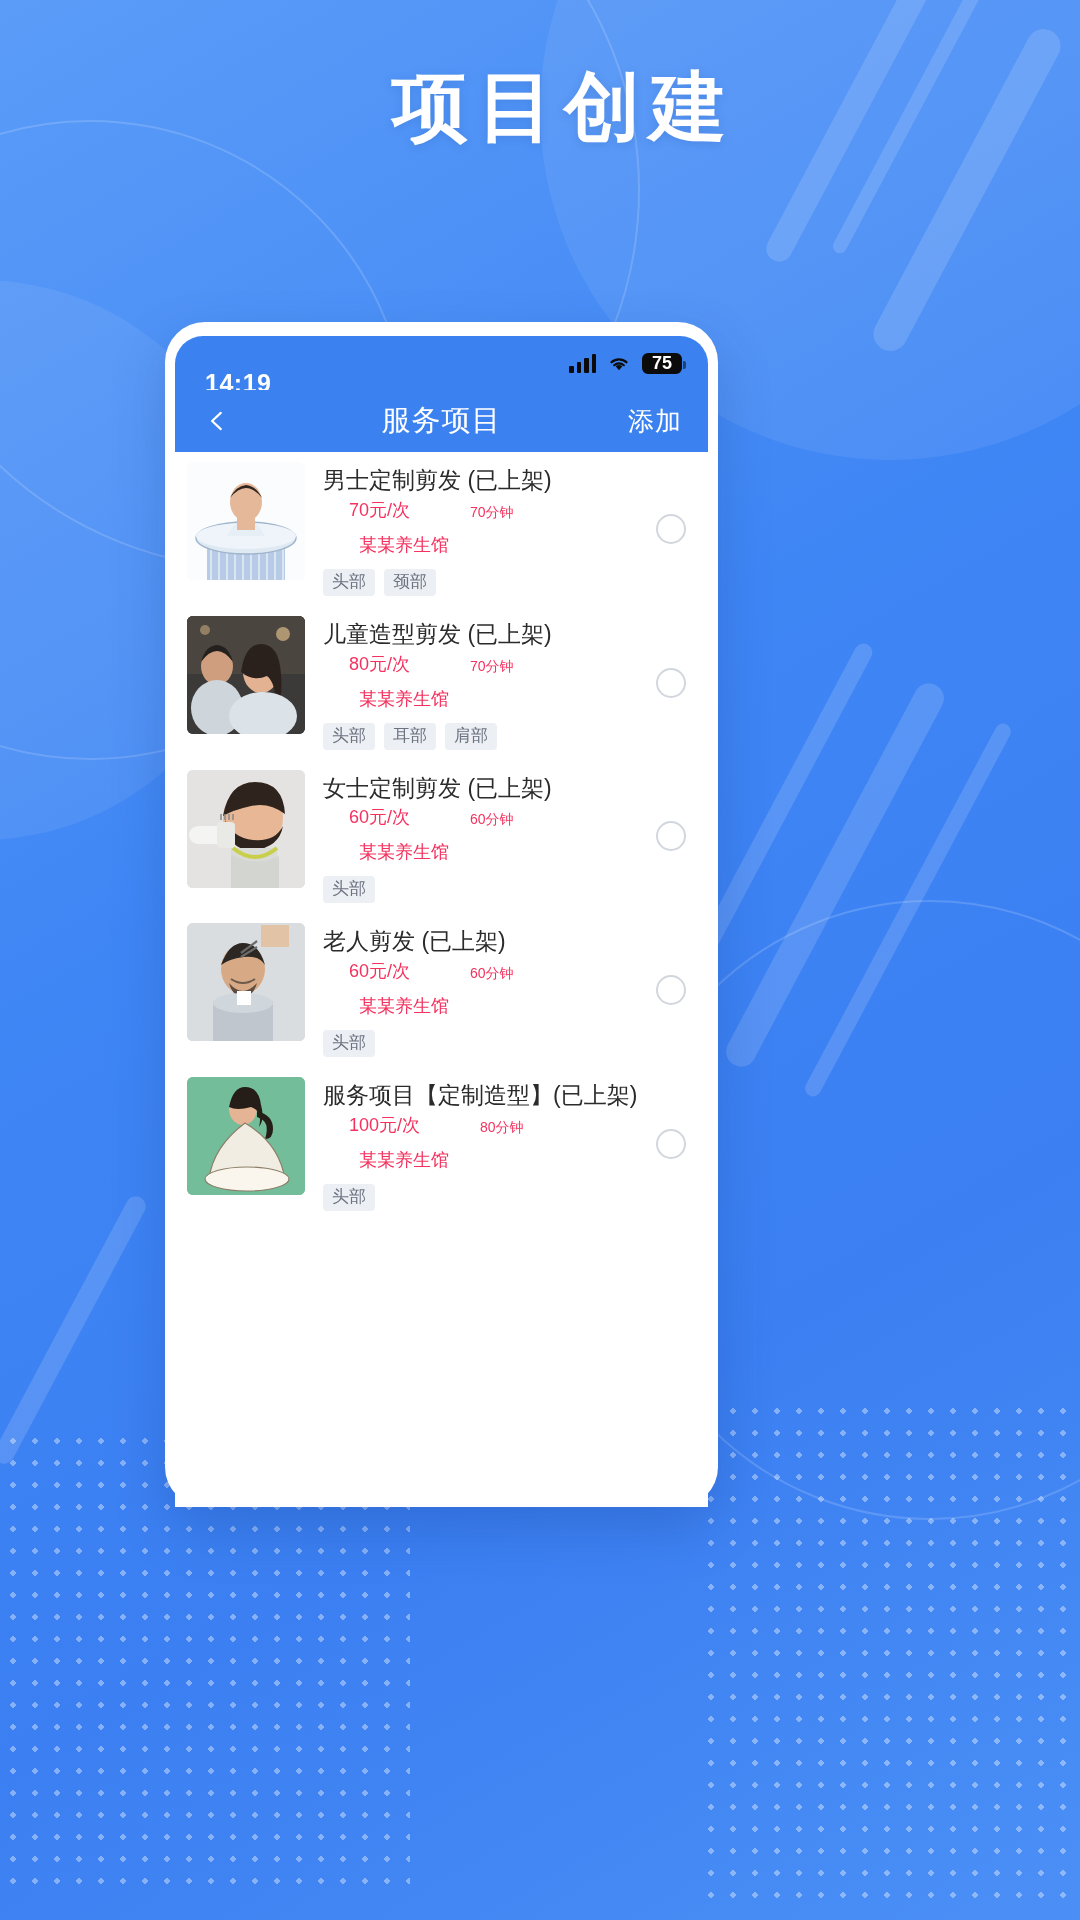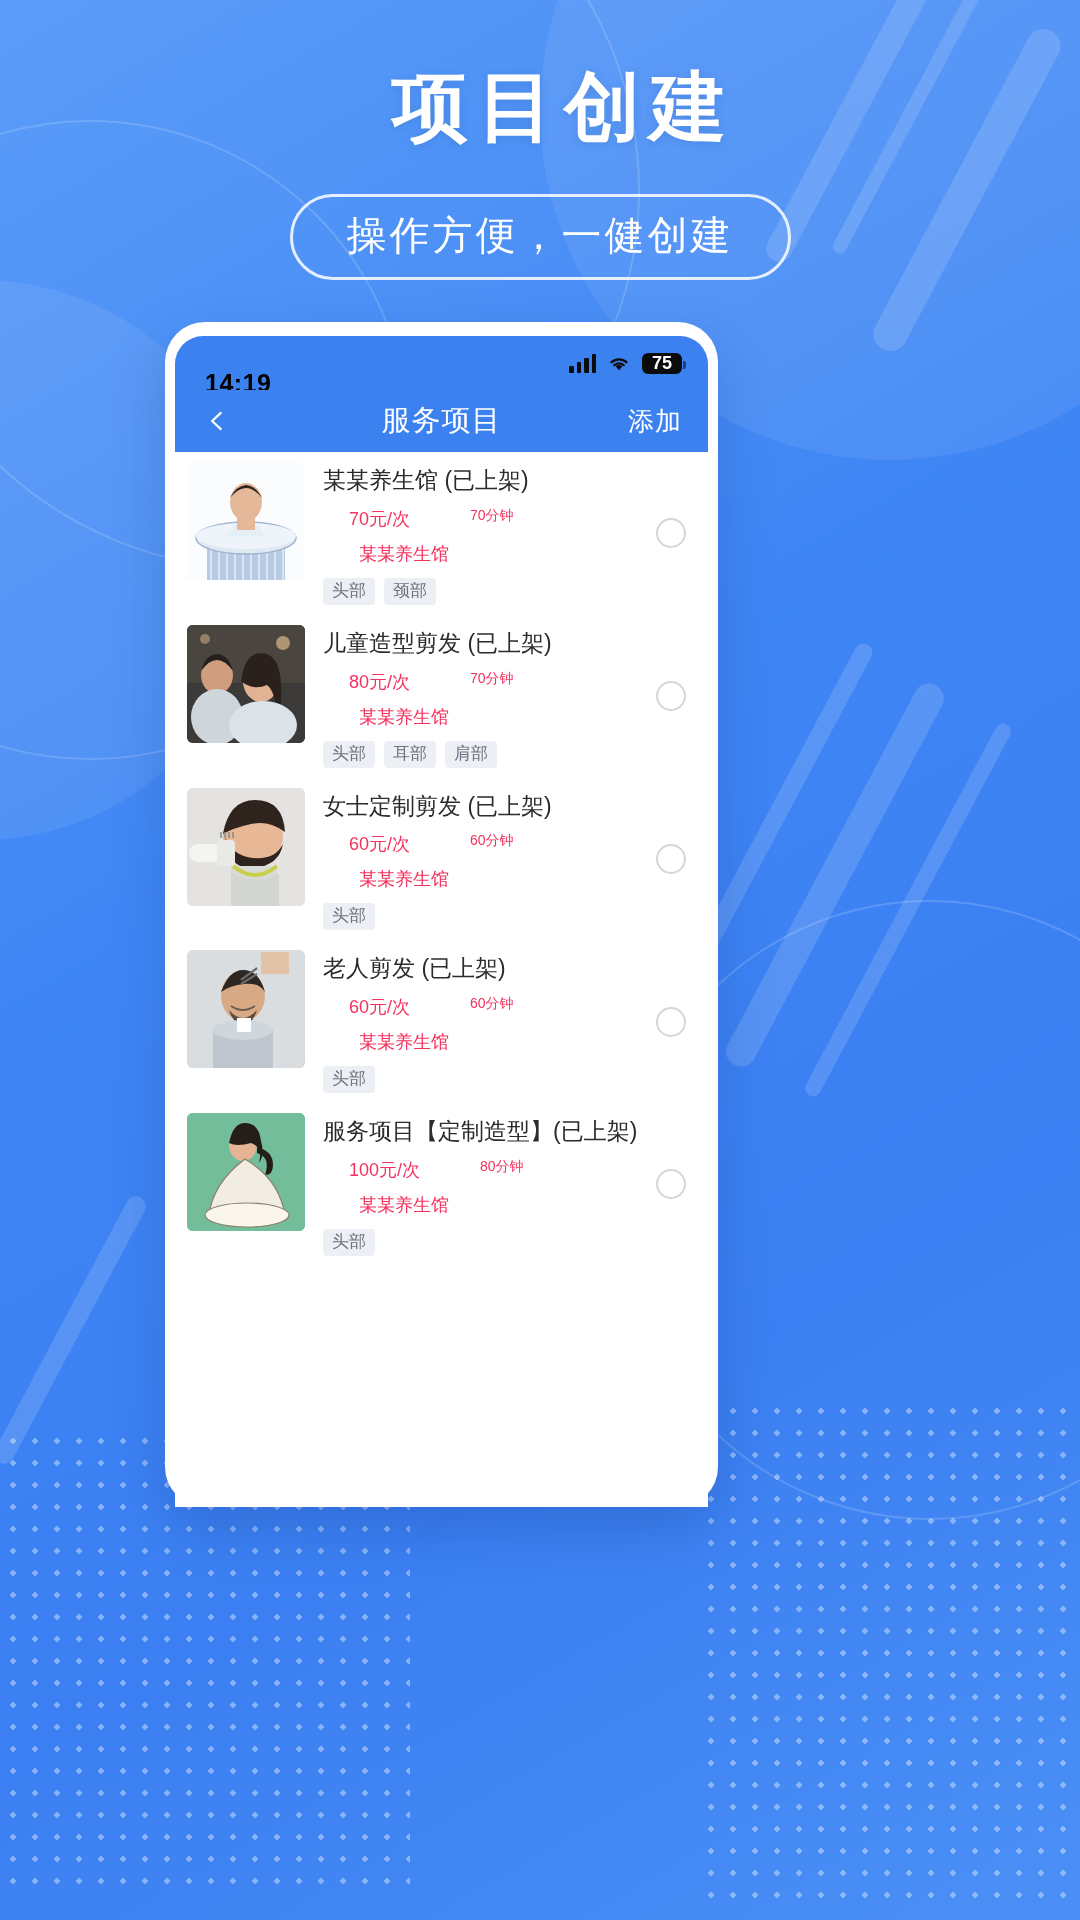--- a/index.html
+++ b/index.html
@@ -83,21 +83,21 @@
 
   
   .statusbar {
     height: 54px;
     background: #3b82f0;
     display: flex;
     align-items: center;
     justify-content: space-between;
     padding: 0 26px 0 30px;
   }
-  .sb-time { color: #000000; font-size: 25px; font-weight: bold; letter-spacing: 0.5px; margin-top: 41px; }
+  .sb-time { color: #ffffff; font-size: 25px; font-weight: bold; letter-spacing: 0.5px; margin-top: 41px; }
   .sb-right { display: flex; align-items: center; gap: 11px; }
 
   .signal { display: flex; align-items: flex-end; gap: 3px; height: 20px; }
   .signal i { display: block; width: 4.5px; background: #0b0b0b; border-radius: 1px; }
   .signal i:nth-child(1) { height: 7px; }
   .signal i:nth-child(2) { height: 11px; }
   .signal i:nth-child(3) { height: 15px; }
   .signal i:nth-child(4) { height: 19px; }
 
   .wifi { width: 24px; height: 18px; position: relative; }
@@ -174,23 +174,23 @@
     padding: 4px 0 0 18px;
     min-width: 0;
   }
   .row-title {
     color: #2b2b2b;
     font-size: 23px;
     line-height: 1.25;
     white-space: nowrap;
   }
   .row-meta {
-    margin-top: 12px;
+    margin-top: 3px;
     display: flex;
-    align-items: flex-start;
+    align-items: flex-end;
     padding-left: 26px;
   }
   .row-price { color: #f5325f; font-size: 18px; }
   .row-dur { color: #f5325f; font-size: 14px; margin-left: 60px; }
   .row-shop {
     margin-top: 11px;
     color: #f5325f;
     font-size: 18px;
     padding-left: 36px;
   }
@@ -242,21 +242,20 @@
   <div class="deco slash" style="left:760px; top:620px; width:18px; height:420px;"></div>
   <div class="deco slash" style="left:820px; top:660px; width:30px; height:430px;"></div>
   <div class="deco slash" style="left:900px; top:700px; width:16px; height:420px;"></div>
   <div class="deco slash" style="left:60px; top:1180px; width:20px; height:300px;"></div>
 
   <div class="deco dotgrid" style="left:-20px; top:1430px; width:430px; height:470px;"></div>
   <div class="deco dotgrid" style="left:700px; top:1400px; width:400px; height:500px;"></div>
 
   <div class="hero">
     <div class="hero-title">项目创建</div>
-    <div class="hero-pill">操作方便，一健创建</div>
   </div>
 
   <div class="phone">
     <div class="screen">
 
       <div class="statusbar">
         <div class="sb-time">14:19</div>
         <div class="sb-right">
           <div class="signal">
               <i></i>
@@ -308,21 +307,21 @@
               </g>
               <ellipse cx="59" cy="76" rx="50" ry="16" fill="#dfe9f2" stroke="#9fb4cd" stroke-width="1.4"></ellipse>
               <ellipse cx="59" cy="74" rx="50" ry="13" fill="#eef4fa"></ellipse>
               <path d="M40 74 Q59 40 78 74 Z" fill="#e6eef6"></path>
               <ellipse cx="59" cy="40" rx="16" ry="19" fill="#e6b89a"></ellipse>
               <path d="M43 36 q16 -20 32 0 q-6 -12 -16 -13 q-10 1 -16 13Z" fill="#2f2620"></path>
               <rect x="50" y="56" width="18" height="12" fill="#e6b89a"></rect>
             </svg>
           </div>
           <div class="row-body">
-            <div class="row-title">某某养生馆 (已上架)</div>
+            <div class="row-title">男士定制剪发 (已上架)</div>
             <div class="row-meta">
               <span class="row-price">70元/次</span>
               <span class="row-dur">70分钟</span>
             </div>
             <div class="row-shop">某某养生馆</div>
             <div class="row-tags">
               <span class="tag">头部</span>
               <span class="tag">颈部</span>
             </div>
           </div>

